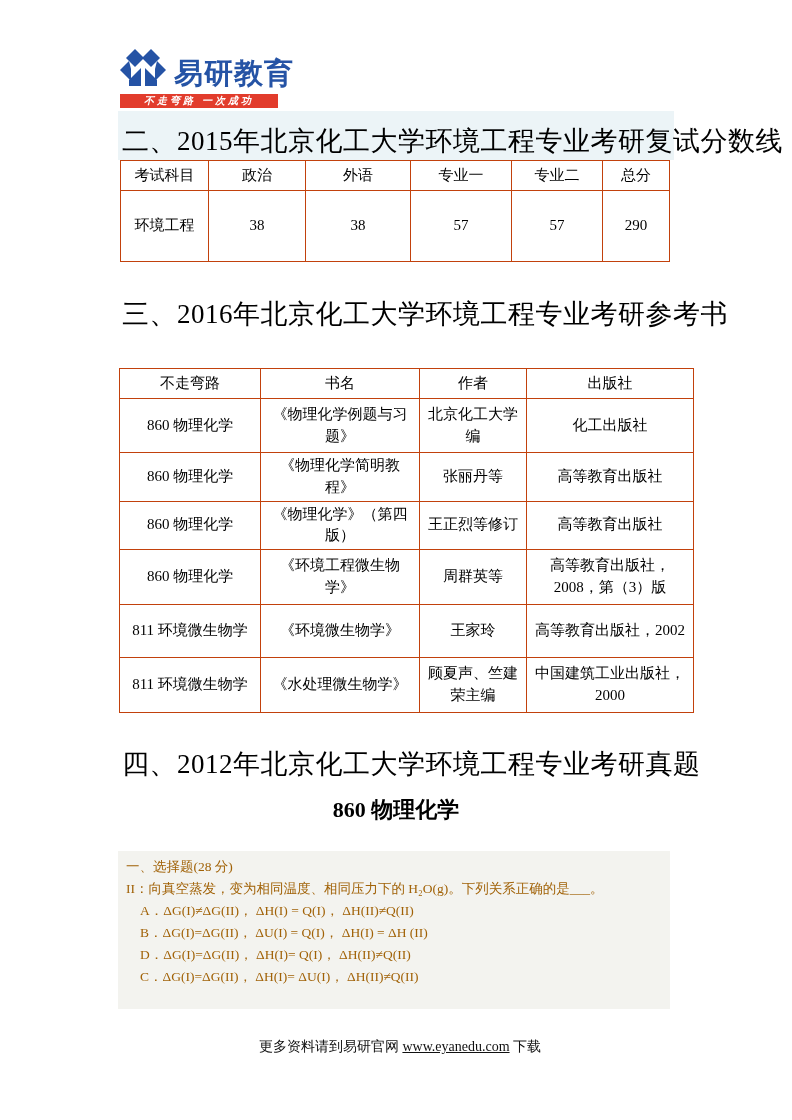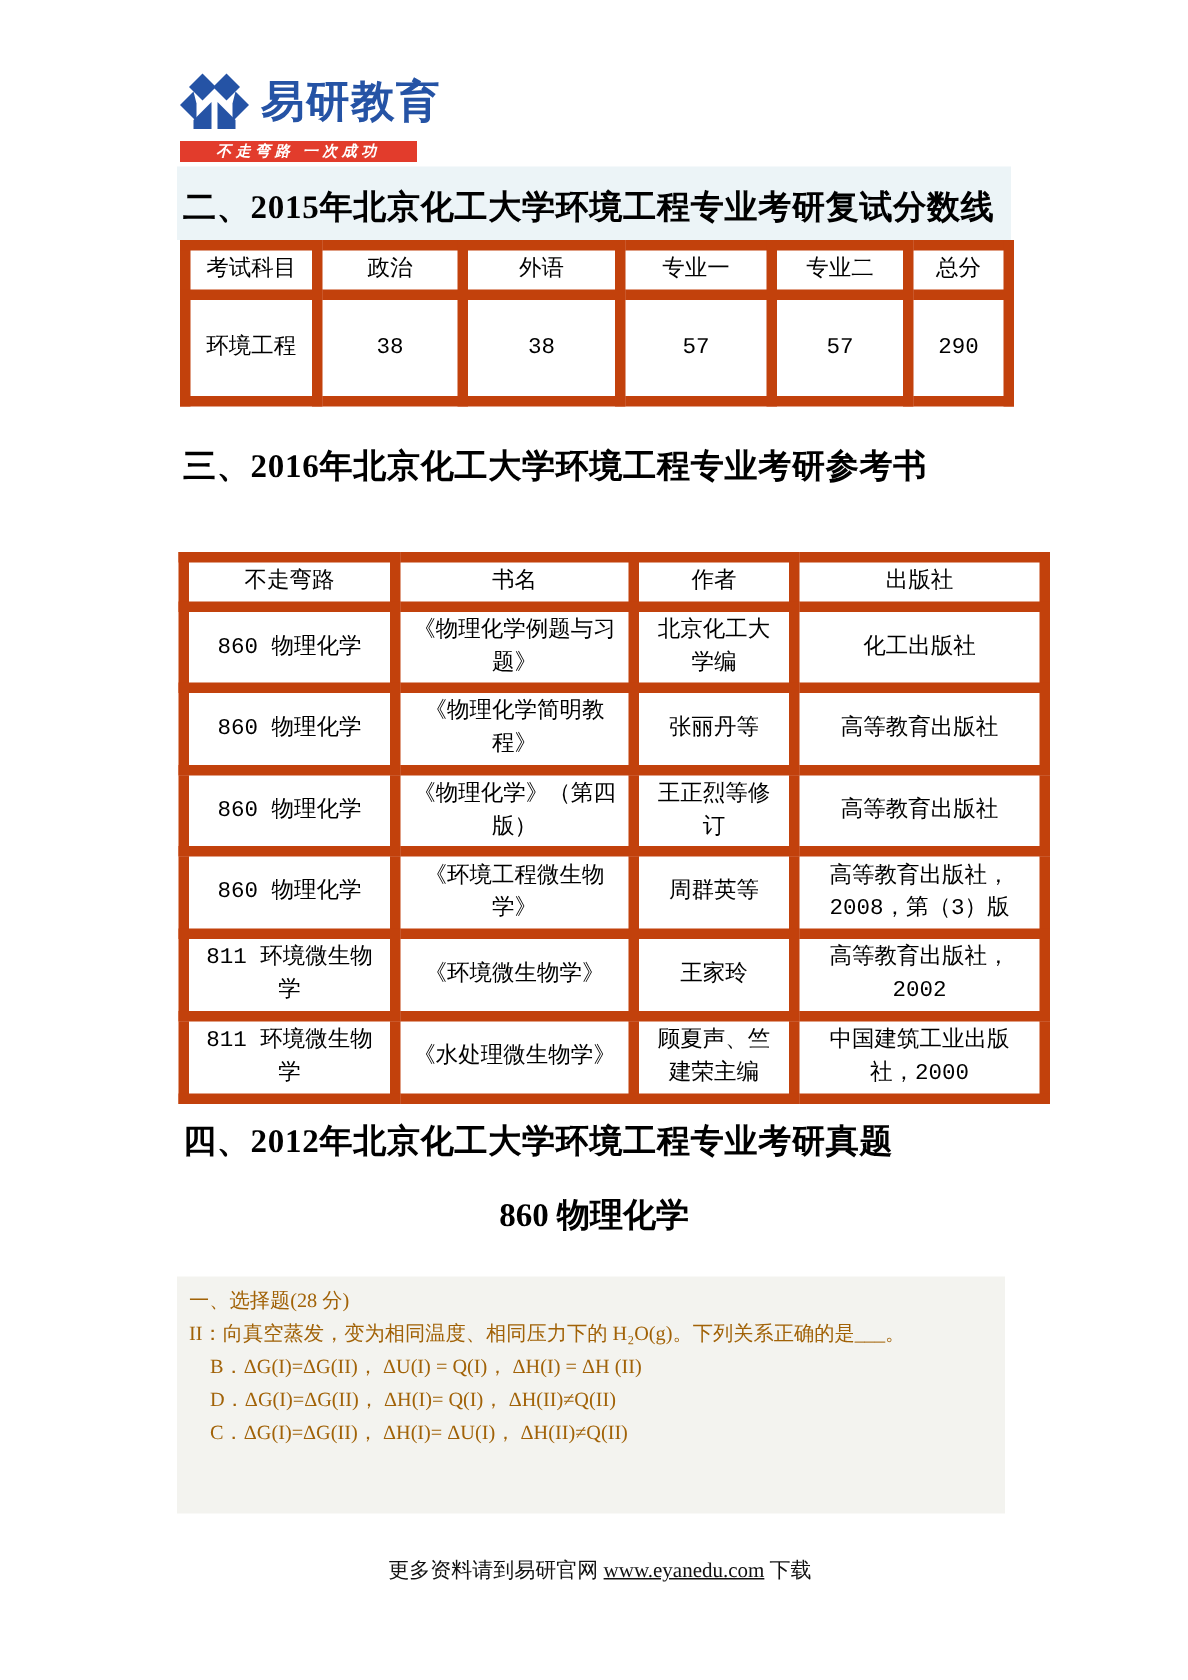--- a/index.html
+++ b/index.html
@@ -1,43 +1,43 @@
 <!DOCTYPE html>
 <html><head>
 <meta charset="utf-8">
 <style>
   html,body{margin:0;padding:0;background:#ffffff;}
   .page{position:relative;width:792px;height:1120px;background:#ffffff;overflow:hidden;
         font-family:"Liberation Serif","DejaVu Serif",serif;color:#000;}
 
   
   .logo{position:absolute;left:118px;top:48px;width:170px;}
-  .logo-top{display:flex;align-items:flex-start;}
+  .logo-top{display:flex;align-items:flex-end;}
   .logo-mark{width:50px;height:46px;flex:0 0 auto;}
   .logo-name{color:#2553a5;font-size:29px;font-weight:bold;letter-spacing:1px;
              font-family:"Liberation Sans","DejaVu Sans",sans-serif;white-space:nowrap;margin-left:6px;}
   .logo-banner{margin-top:0;margin-left:2px;width:158px;height:14px;background:#e23c2c;
                display:flex;align-items:center;justify-content:center;}
   .logo-slogan{color:#ffffff;font-size:10px;font-weight:bold;font-style:italic;
                letter-spacing:3px;white-space:nowrap;
                font-family:"Liberation Sans","DejaVu Sans",sans-serif;}
 
   
   .band{position:absolute;left:118px;top:111px;width:556px;height:49px;background:#ecf4f7;}
-  .h-sec{position:absolute;left:122px;font-size:22px;font-weight:bold;letter-spacing:0.5px;white-space:nowrap;}
+  .h-sec{position:absolute;left:122px;font-size:27px;font-weight:normal;letter-spacing:0.5px;white-space:nowrap;}
   .h2{top:123px;}
   .h3{top:296px;}
   .h4{top:746px;}
   .h-center{position:absolute;left:0;top:795px;width:792px;text-align:center;
             font-size:22px;font-weight:bold;}
 
   
   table{border-collapse:collapse;table-layout:fixed;}
-  td{border:7px solid #c2410c;text-align:center;vertical-align:middle;
-     font-size:15px;padding:2px 6px;line-height:1.45;font-family:Liberation Mono, monospace;}
+  td{border:1px solid #c2410c;text-align:center;vertical-align:middle;
+     font-size:15px;padding:2px 6px;line-height:1.45;}
   .tbl-score{position:absolute;left:120px;top:160px;width:549px;}
   .tbl-score tr.hdr{height:30px;}
   .tbl-score tr.dat{height:71px;}
   .tbl-books{position:absolute;left:119px;top:368px;width:574px;}
 
   
   .scan{position:absolute;left:118px;top:851px;width:552px;height:158px;
         background:#f3f3ef;color:#a16207;font-size:13.5px;box-sizing:border-box;
         padding:5px 8px 0 8px;}
   .scan-line{white-space:nowrap;overflow:hidden;line-height:22px;}
@@ -158,20 +158,21 @@
     </tr>
   </tbody>
     </table>
 
   <div class="h-sec h4">四、2012年北京化工大学环境工程专业考研真题</div>
   <div class="h-center">860 物理化学</div>
 
   <div class="scan">
     <div class="scan-line">一、选择题(28 分)</div>
     <div class="scan-line">II：向真空蒸发，变为相同温度、相同压力下的 H₂O(g)。下列关系正确的是___。</div>
+    <div class="scan-line scan-opt">A．ΔG(I)≠ΔG(II)， ΔH(I) = Q(I)， ΔH(II)≠Q(II)</div>
     <div class="scan-line scan-opt">B．ΔG(I)=ΔG(II)， ΔU(I) = Q(I)， ΔH(I) = ΔH (II)</div>
     <div class="scan-line scan-opt">D．ΔG(I)=ΔG(II)， ΔH(I)= Q(I)， ΔH(II)≠Q(II)</div>
     <div class="scan-line scan-opt">C．ΔG(I)=ΔG(II)， ΔH(I)= ΔU(I)， ΔH(II)≠Q(II)</div>
   </div>
 
   <div class="footer">
     <span>更多资料请到易研官网 </span><span class="footer-link">www.eyanedu.com</span><span> 下载</span>
   </div>
 
 </div>

